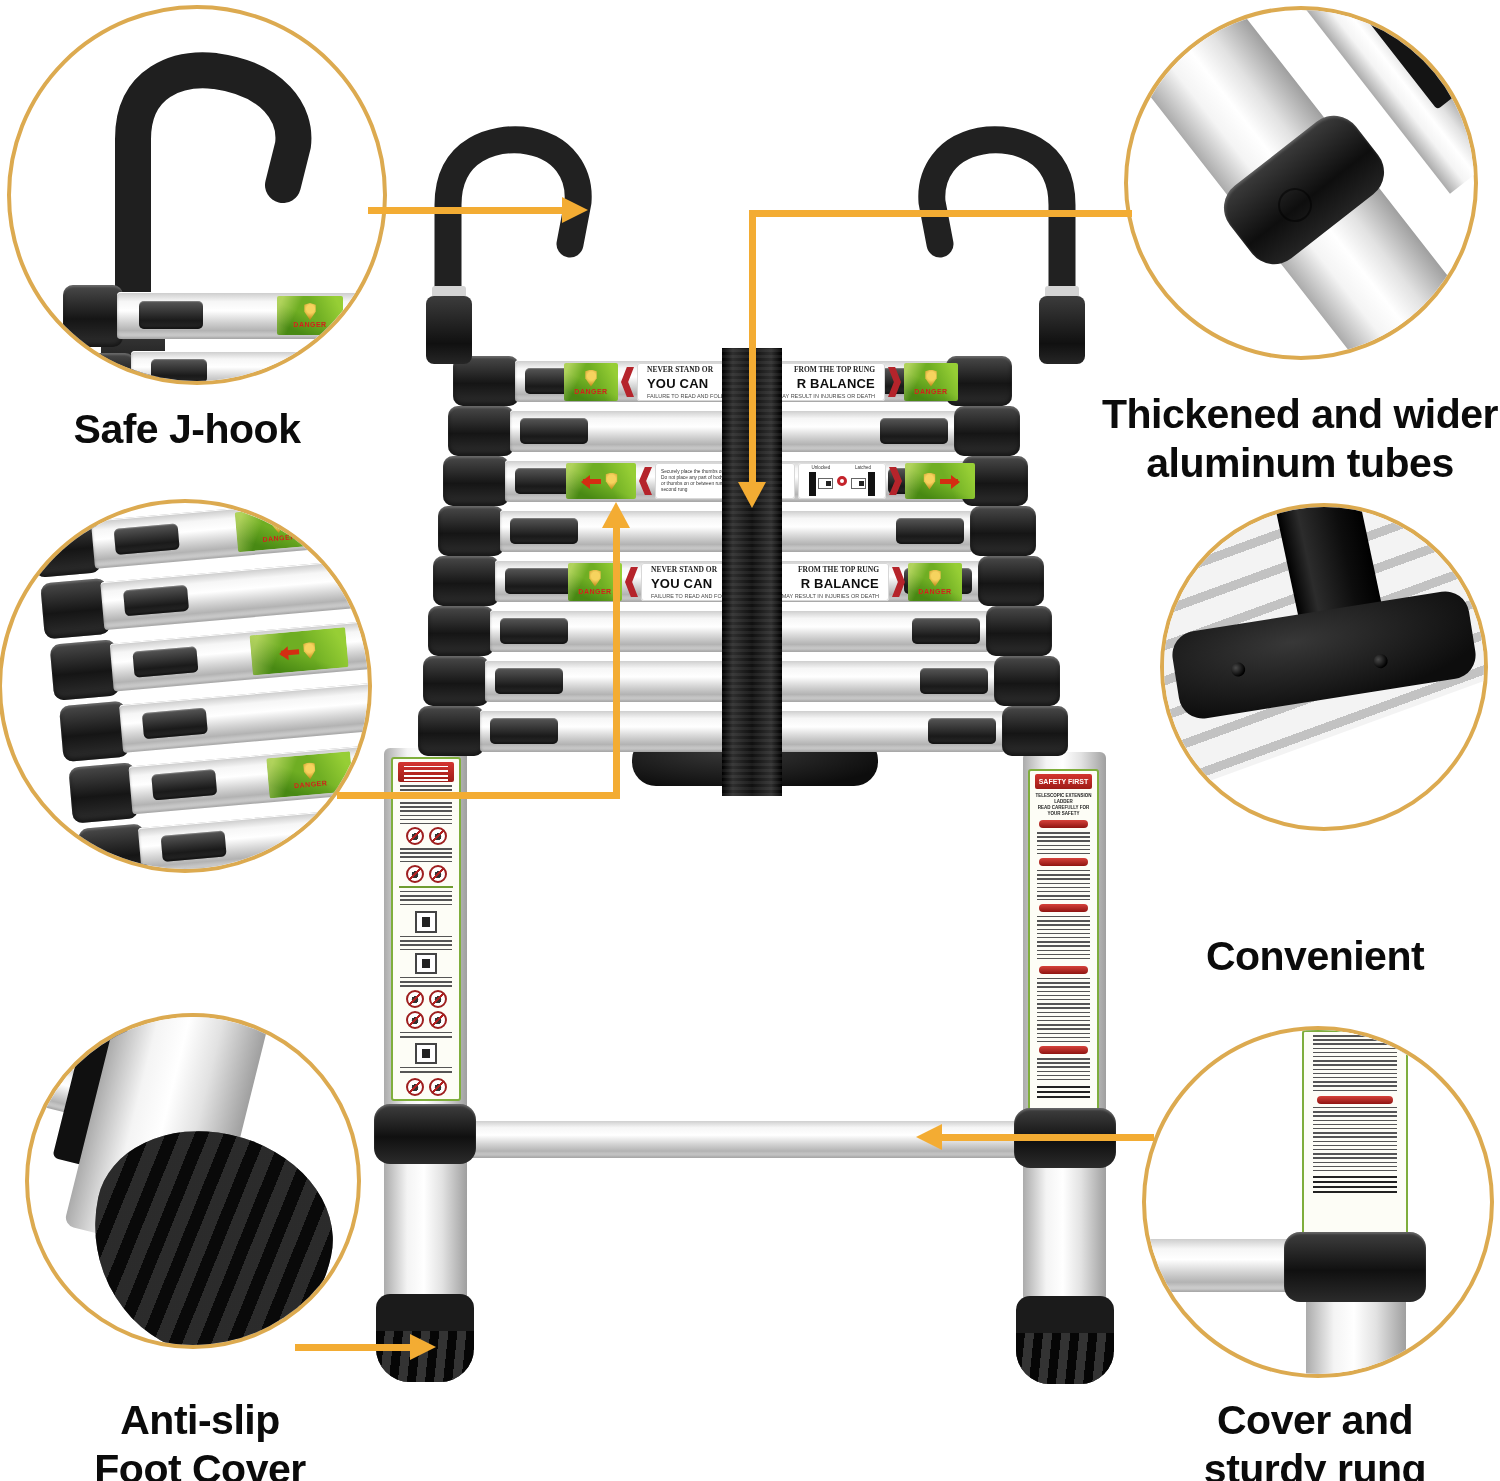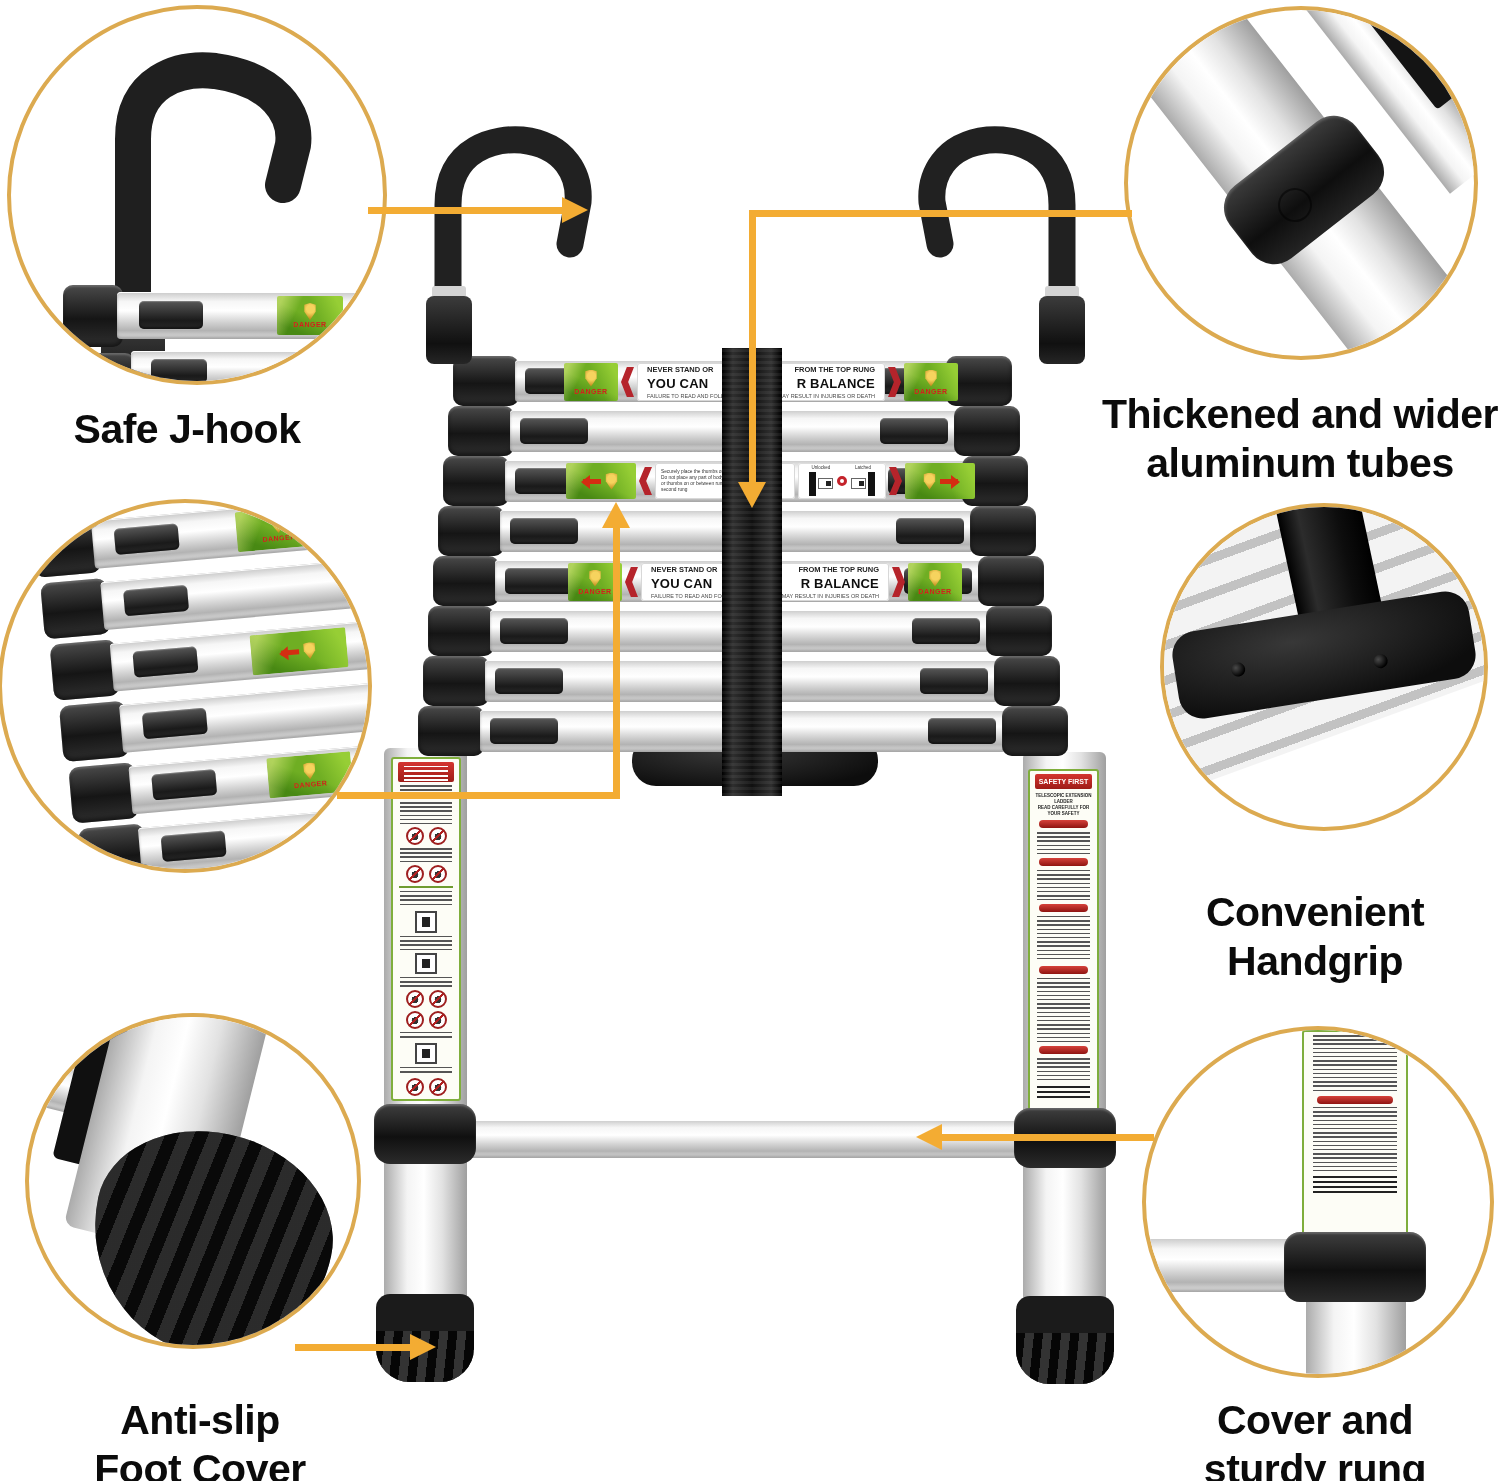--- a/index.html
+++ b/index.html
@@ -47,21 +47,21 @@
   .rarrow{width:18px;height:5px;background:#d42d12;position:relative;}
   .rarrow.left::before{content:'';position:absolute;left:-9px;top:-4px;border:7px solid transparent;border-right:9px solid #d42d12;}
   .rarrow.right::before{content:'';position:absolute;right:-9px;top:-4px;border:7px solid transparent;border-left:9px solid #d42d12;}
   .chev{width:13px;height:30px;background:#b5242b;align-self:center;
         clip-path:polygon(0 0,55% 0,100% 50%,55% 100%,0 100%,45% 50%);}
   .chev.l{transform:scaleX(-1);}
 
   
   .wlabel{background:#fff;border-radius:3px;box-shadow:0 0 0 1px #d8d8d8 inset;
           display:flex;flex-direction:column;justify-content:center;gap:2px;padding:2px 10px;}
-  .wl1{font-size:7.5px;font-weight:700;color:#232323;display:flex;justify-content:space-between;white-space:nowrap;}
+  .wl1{font-size:7.5px;font-weight:700;color:#232323;display:flex;justify-content:space-between;white-space:nowrap;font-family:Liberation Serif, serif;}
   .wl2{font-size:13px;font-weight:800;color:#0e0e0e;display:flex;justify-content:space-between;white-space:nowrap;letter-spacing:.2px;}
   .wl3{font-size:5.5px;color:#4a4a4a;display:flex;justify-content:space-between;white-space:nowrap;}
   .finetext{font-size:4.8px;line-height:1.25;color:#333;white-space:nowrap;overflow:hidden;}
 
   
   .strap{position:absolute;z-index:4;
      background:linear-gradient(90deg,#000 0%,#2f2f2f 18%,#101010 50%,#2f2f2f 82%,#000 100%);}
   .strap .weave{position:absolute;inset:0;
      background:repeating-linear-gradient(0deg,rgba(255,255,255,.06) 0 3px,transparent 3px 6px);}
   .grip{position:absolute;z-index:2;border-radius:24px;
@@ -197,23 +197,22 @@
     <div class="collar" style="left:138px;top:202px;width:142px;height:70px;"></div>
   </div>
 
   <div class="headline" style="left:1100px;top:390px;width:400px;">
     <div>Thickened and wider</div>
     <div>aluminum tubes</div>
   </div>
   <div class="headline" style="left:32px;top:405px;width:310px;">
     <span>Safe J-hook</span>
   </div>
-  <div class="headline" style="left:1160px;top:888px;width:310px;">
+  <div class="headline" style="left:1160px;top:932px;width:310px;">
     <div>Convenient</div>
-    <div>Handgrip</div>
   </div>
   <div class="headline" style="left:55px;top:1396px;width:290px;">
     <div>Anti-slip</div>
     <div>Foot Cover</div>
   </div>
   <div class="headline" style="left:1165px;top:1396px;width:300px;">
     <div>Cover and</div>
     <div>sturdy rung</div>
   </div>
 

